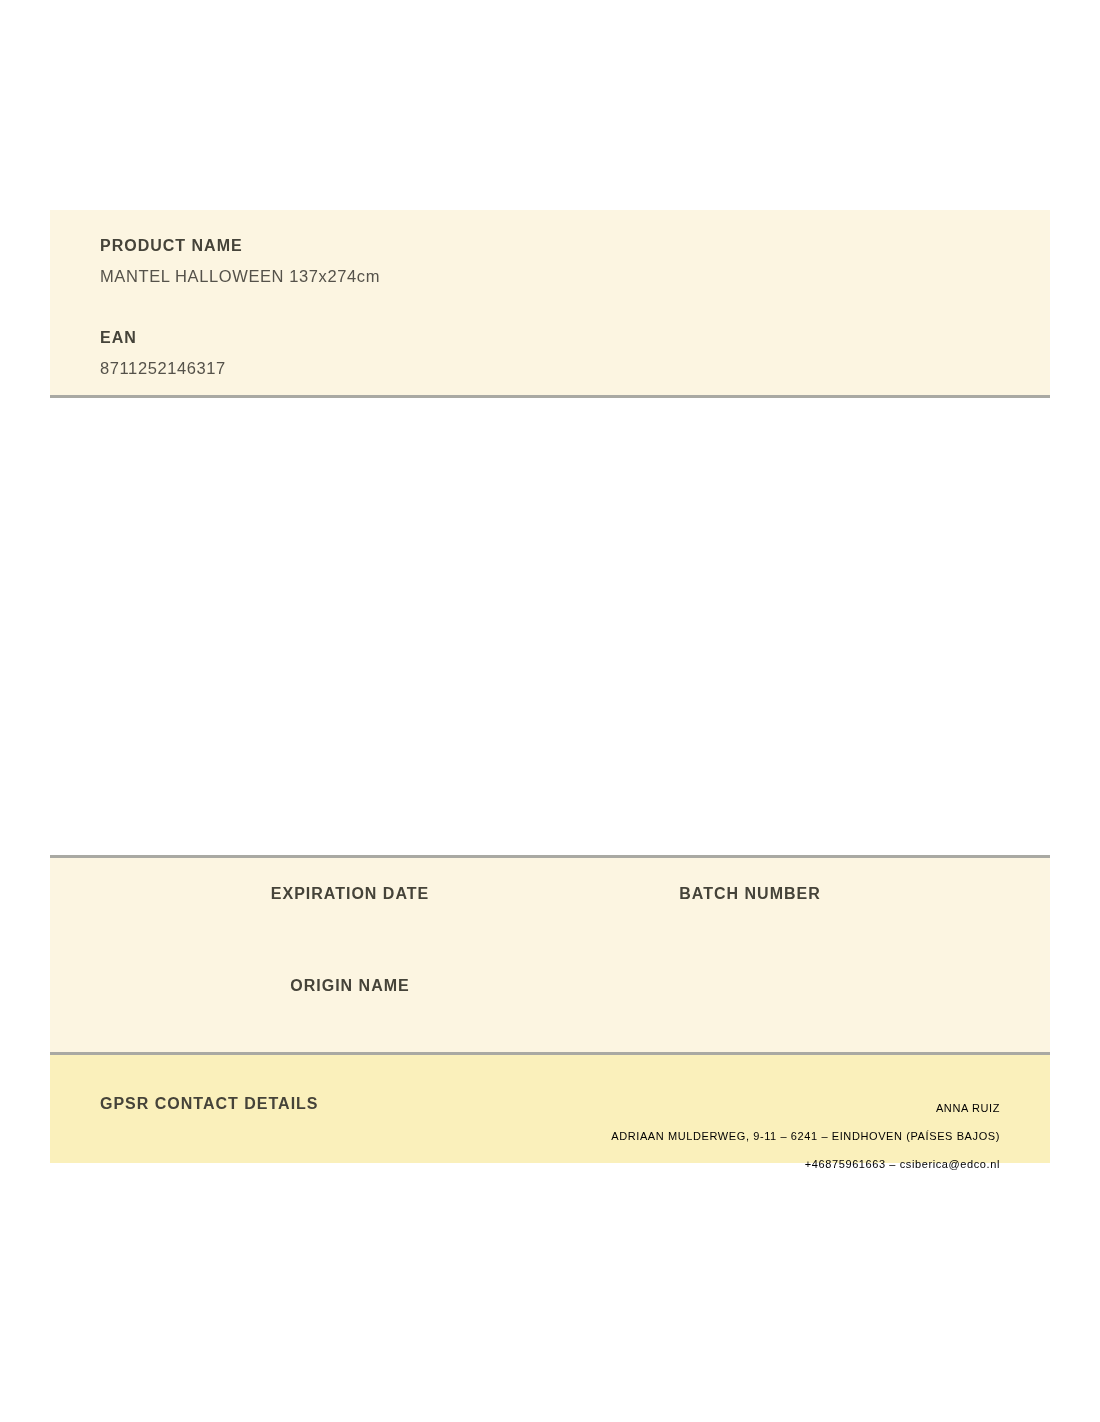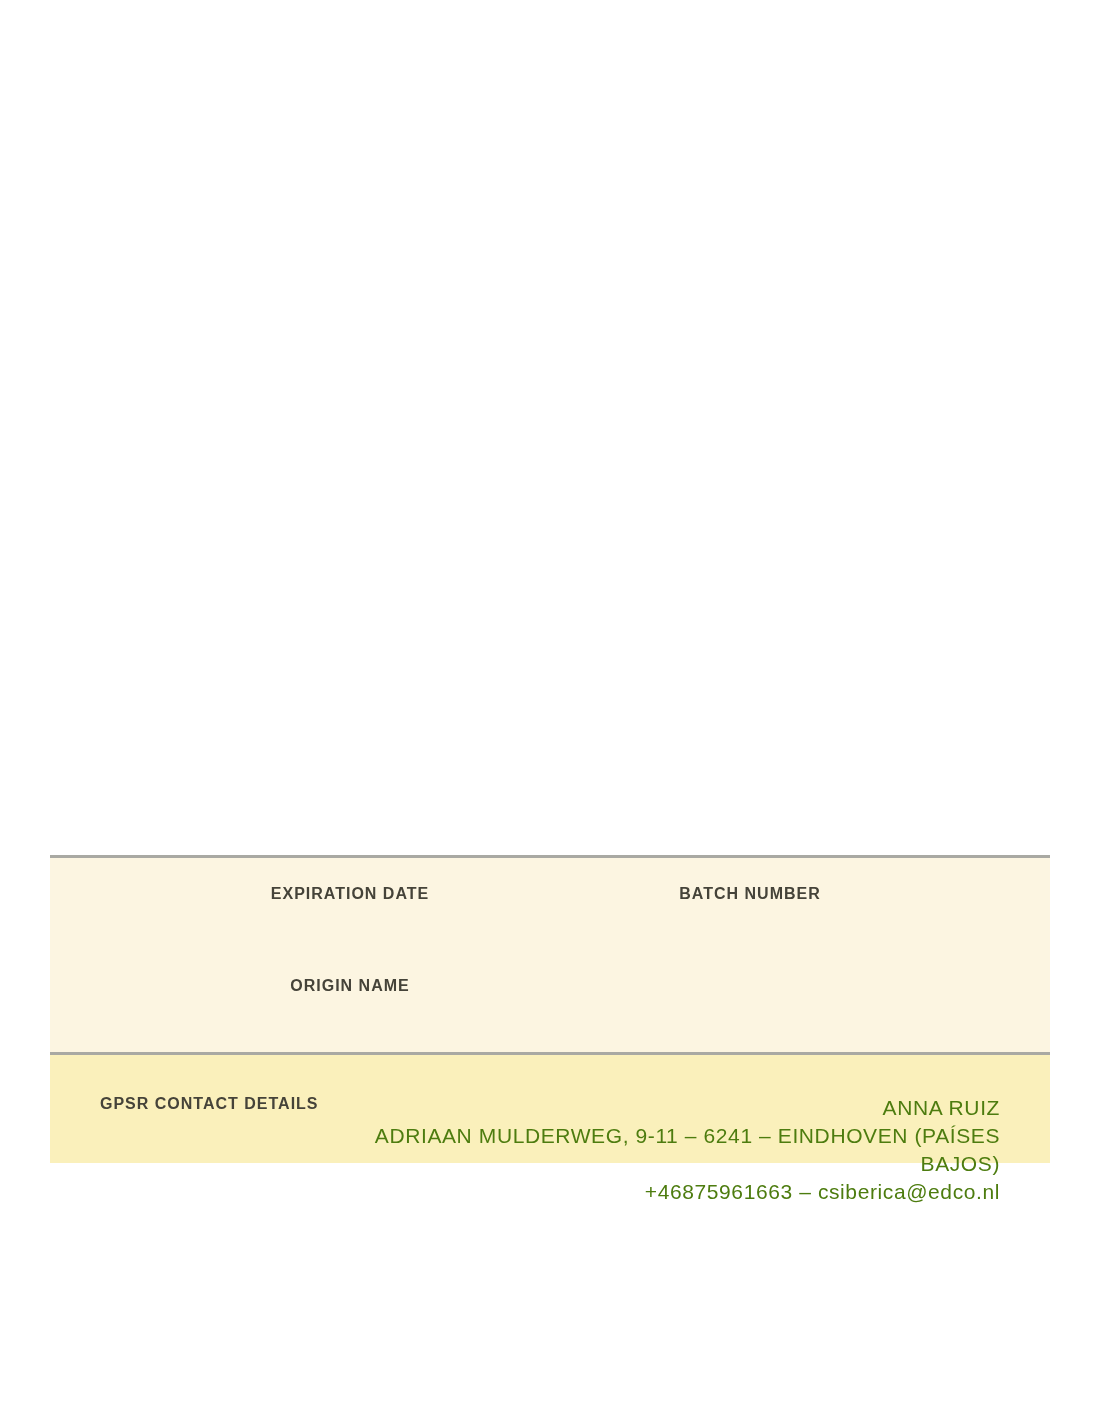--- a/index.html
+++ b/index.html
@@ -70,31 +70,41 @@
   .gpsr-label {
     font-size: 16px;
     font-weight: bold;
     color: #454339;
     letter-spacing: 1px;
     line-height: 20px;
     white-space: nowrap;
   }
   .gpsr-contact {
     text-align: right;
-    font-size: 21px;
-    color: #4d7c0f;
+    font-size: 11px;
+    color: #000000;
     letter-spacing: 0.6px;
   }
   .gpsr-contact div { line-height: 28px; }
 </style>
 </head>
 <body>
 
 <div class="page">
 
+  <section class="card card-product">
+    <div class="field">
+      <div class="field-label">PRODUCT NAME</div>
+      <div class="field-value">MANTEL HALLOWEEN 137x274cm</div>
+    </div>
+    <div class="field">
+      <div class="field-label">EAN</div>
+      <div class="field-value">8711252146317</div>
+    </div>
+  </section>
 
   <section class="card card-batch">
     <div class="batch-grid">
       <div class="cell">
         <div class="field-label">EXPIRATION DATE</div>
       </div>
       <div class="cell">
         <div class="field-label">BATCH NUMBER</div>
       </div>
     </div>

